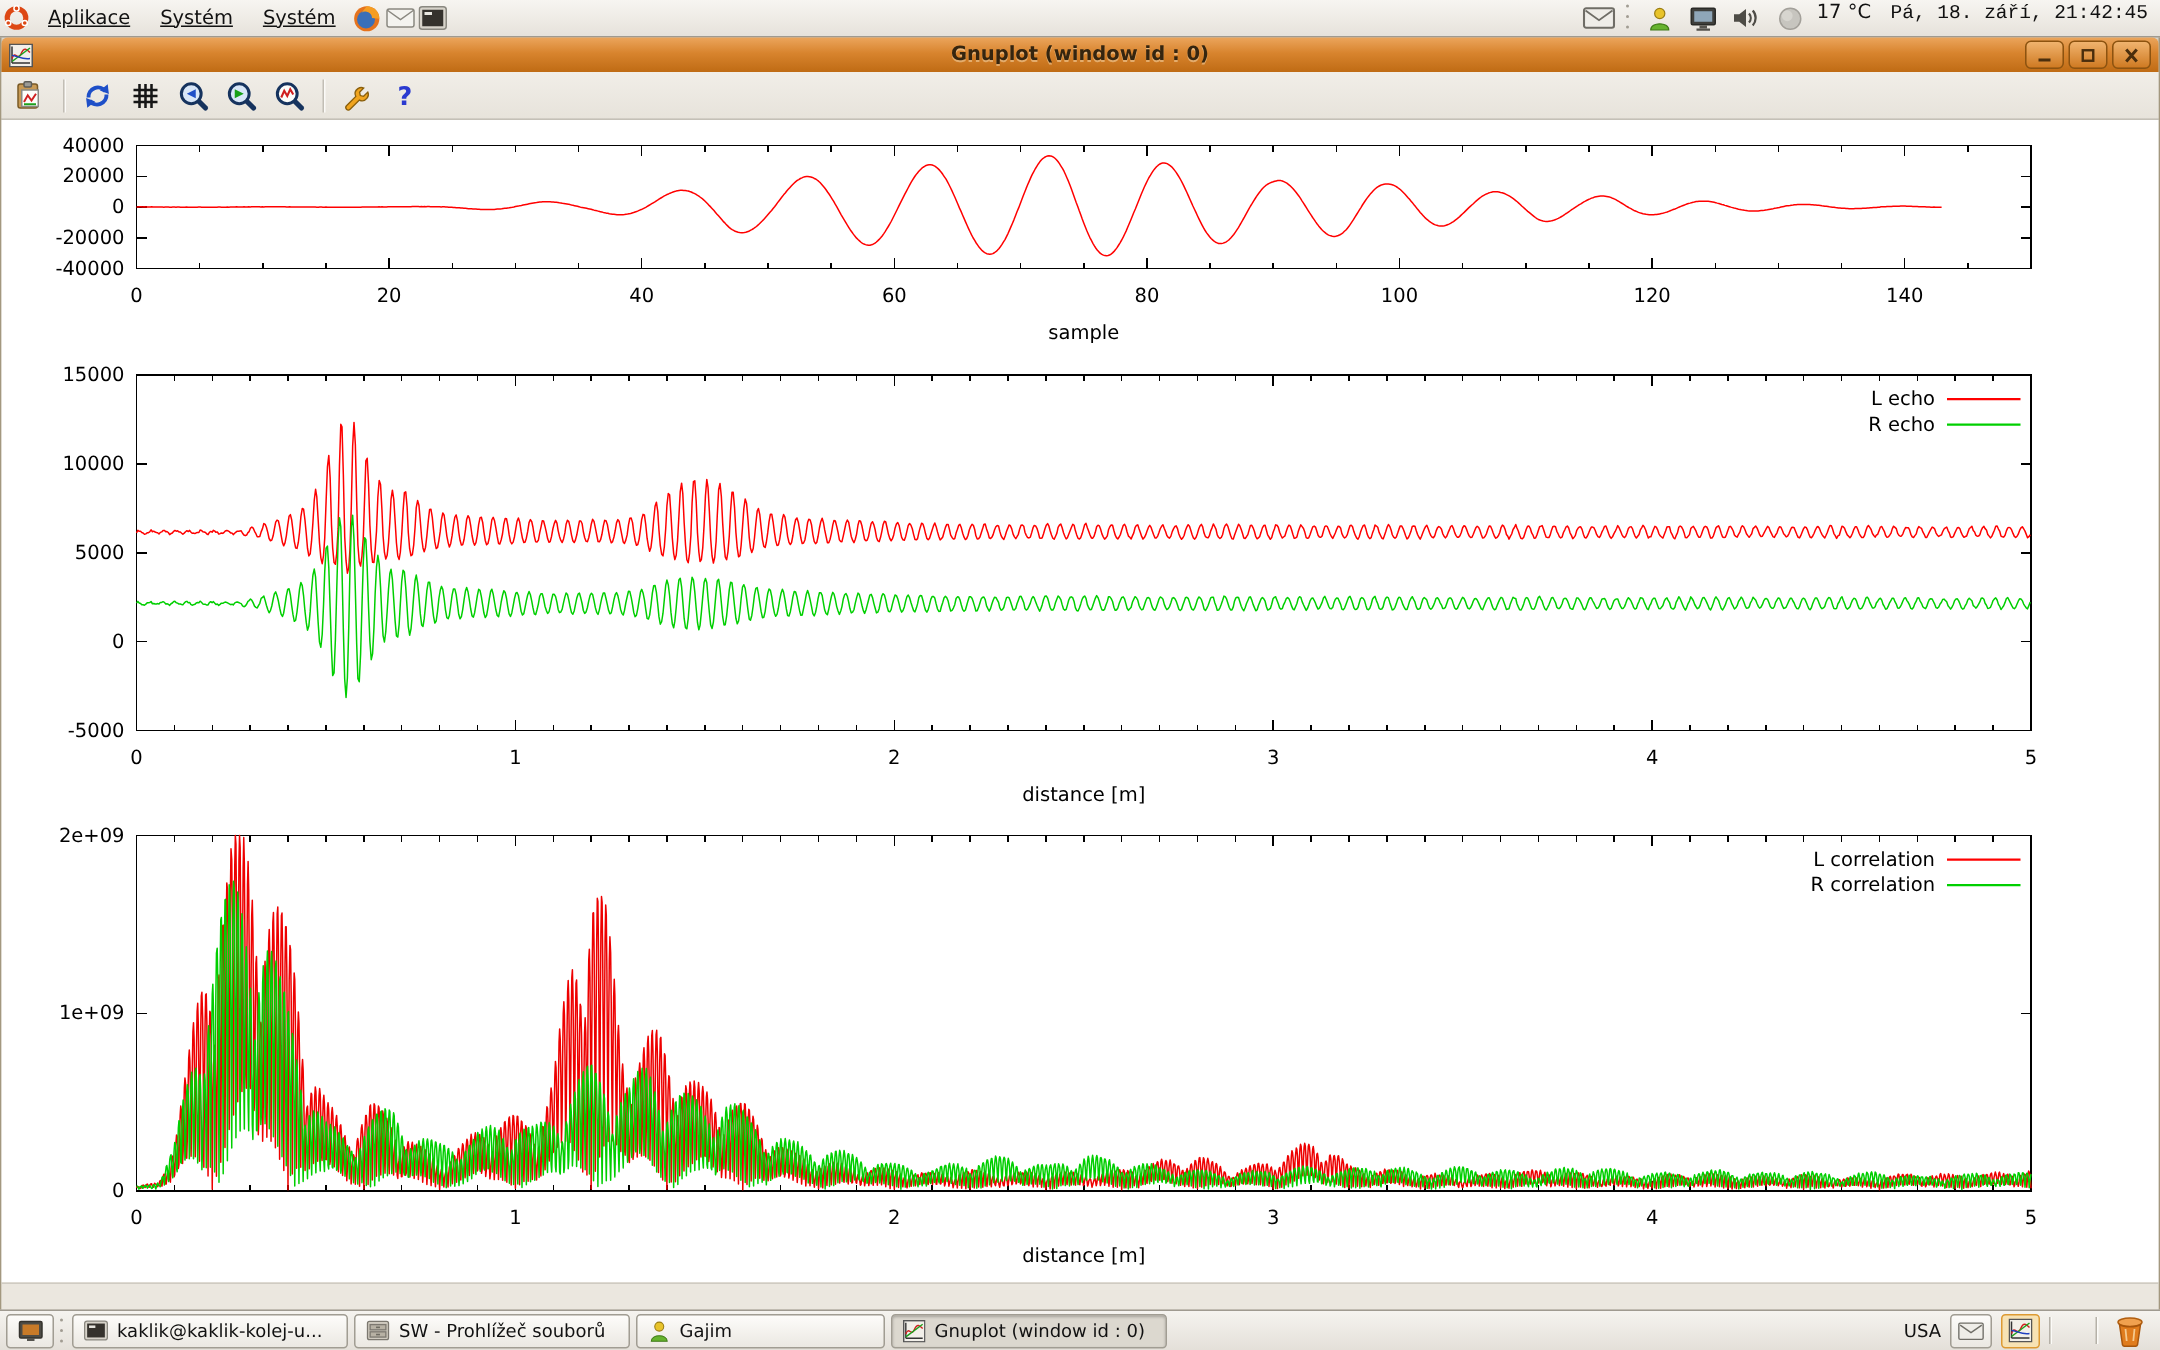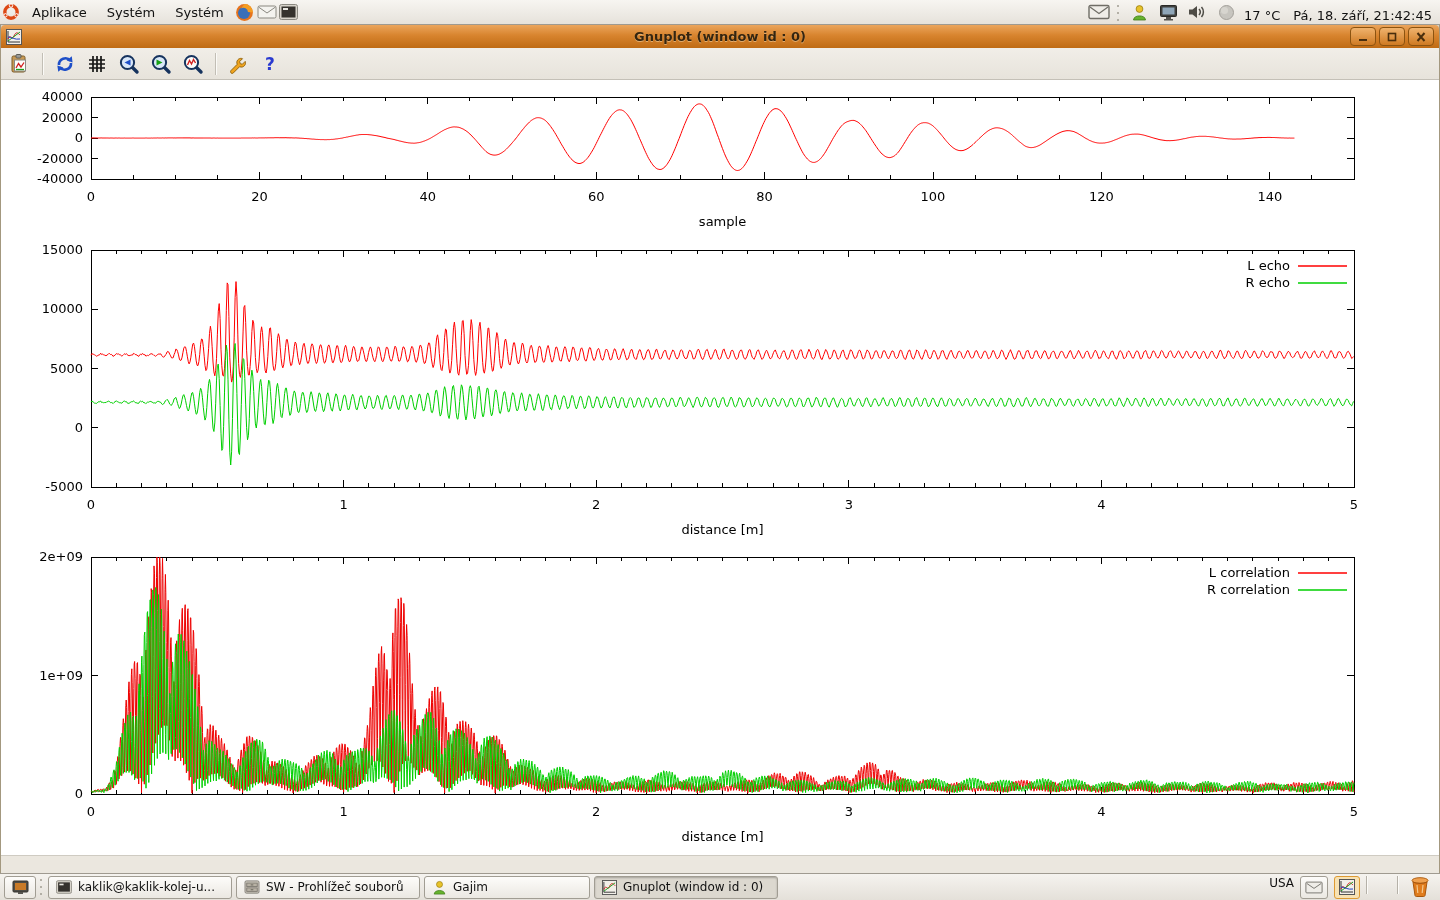--- a/index.html
+++ b/index.html
@@ -2,22 +2,22 @@
 <html><head>
 <meta charset="utf-8">
 <style>
   html,body{margin:0;padding:0;width:1440px;height:900px;overflow:hidden;
     font-family:"DejaVu Sans",sans-serif;background:#d8d4cb;}
   .abs{position:absolute;}
   
   #panel-top{left:0;top:0;width:1440px;height:24px;
     background:linear-gradient(#f7f5f1,#e6e2db);border-bottom:1px solid #9f9a90;
     display:flex;align-items:center;font-size:13px;color:#111;}
-  .menu-item{padding:0 10px;height:24px;display:flex;align-items:center;gap:5px;cursor:default;}
-  .panel-right{margin-left:auto;display:flex;align-items:flex-end;gap:7px;padding-right:8px;}
+  .menu-item{padding:0 10px;height:24px;display:flex;align-items:center;gap:5px;cursor:default;text-decoration:underline;}
+  .panel-right{margin-left:auto;display:flex;align-items:flex-start;gap:7px;padding-right:8px;}
   .panel-launcher{width:22px;height:22px;display:flex;align-items:center;justify-content:center;}
   .handle-dots{width:4px;height:16px;display:flex;flex-direction:column;justify-content:space-between;padding:2px 0;}
   .handle-dots i{width:2px;height:2px;background:#a19c92;border-radius:50%;}
   
   #gnuplot-window{left:0;top:25px;width:1440px;height:848px;
     border-left:1px solid #a3987f;border-right:1px solid #a3987f;box-sizing:border-box;}
   #titlebar{left:0;top:0;width:100%;height:23px;
     background:linear-gradient(#eba55c,#d8842e 45%,#bf6b14);
     border-top-left-radius:4px;border-top-right-radius:4px;
     display:flex;align-items:center;box-sizing:border-box;padding:0 5px;}
@@ -119,21 +119,21 @@
         <path d="M12 5 a4.5 4.5 0 0 1 0 6 M14.5 3 a7.5 7.5 0 0 1 0 10" fill="none" stroke="#4e4c46" stroke-width="1.5"></path>
       </svg>
     </span>
     <span class="panel-launcher">
       <svg width="17" height="17" viewBox="0 0 17 17">
         <circle cx="8.5" cy="8.5" r="7" fill="#c7c5bf" stroke="#a3a09a"></circle>
         <circle cx="6.5" cy="6.5" r="3.6" fill="#d7d5cf"></circle>
       </svg>
     </span>
     <span>17 °C</span>
-    <span style="margin-left:6px;">Pá, 18. září, 21:42:45</span>
+    <span style="margin-left:6px;font-family:Liberation Mono, monospace;">Pá, 18. září, 21:42:45</span>
   </span>
 </div>
 
 <div id="gnuplot-window" class="abs">
   <div id="titlebar" class="abs">
     <span style="z-index:2;display:flex;">
       <svg width="16" height="16" viewBox="0 0 16 16">
         <rect x="0.5" y="0.5" width="15" height="15" fill="#f2efe9" stroke="#555"></rect>
         <path d="M2 13 V2 M2 13 H14" stroke="#333" stroke-width="1"></path>
         <path d="M2 10 C4 4 6 12 8 7 S12 4 14 6" fill="none" stroke="#d02020" stroke-width="1"></path>
@@ -616,21 +616,21 @@
   <span class="task-btn active">
     <svg width="15" height="15" viewBox="0 0 16 16">
       <rect x="0.5" y="0.5" width="15" height="15" fill="#f2efe9" stroke="#555"></rect>
       <path d="M2 13 V2 M2 13 H14" stroke="#333" stroke-width="1"></path>
       <path d="M2 10 C4 4 6 12 8 7 S12 4 14 6" fill="none" stroke="#d02020" stroke-width="1"></path>
       <path d="M2 12 L14 3" stroke="#1da01d" stroke-width="1"></path>
     </svg>
     <span>Gnuplot (window id : 0)</span>
   </span>
 
-  <span style="margin-left:auto;display:flex;align-items:flex-start;gap:6px;">
+  <span style="margin-left:auto;display:flex;align-items:center;gap:6px;">
     <span>USA</span>
     <span class="tray-btn">
       <svg width="18" height="13" viewBox="0 0 20 14">
         <rect x="1" y="1" width="18" height="12" rx="1" fill="#efede8" stroke="#6f6d66"></rect>
         <path d="M2 2.5 L10 8 L18 2.5" fill="none" stroke="#6f6d66"></path>
       </svg>
     </span>
     <span class="tray-btn active">
       <svg width="16" height="16" viewBox="0 0 16 16">
         <rect x="0.5" y="0.5" width="15" height="15" fill="#f2efe9" stroke="#555"></rect>

